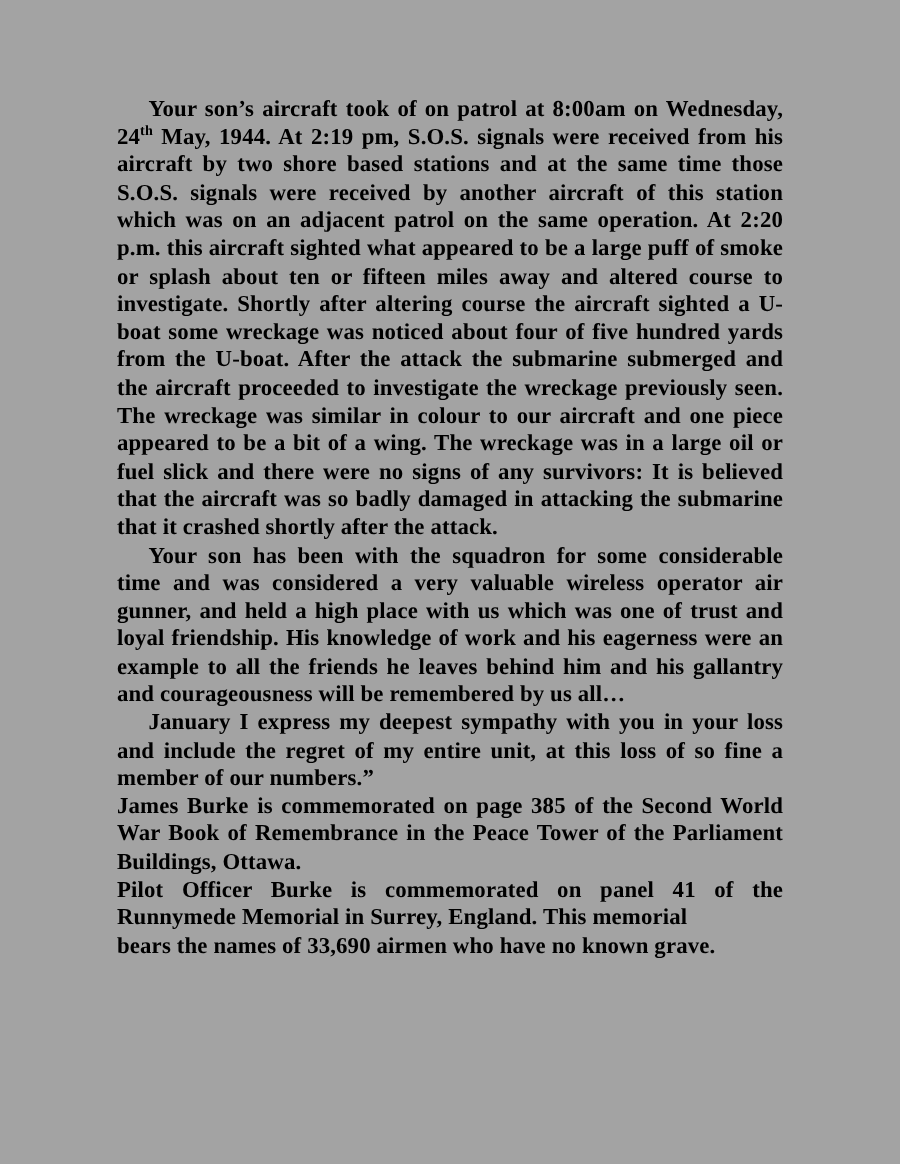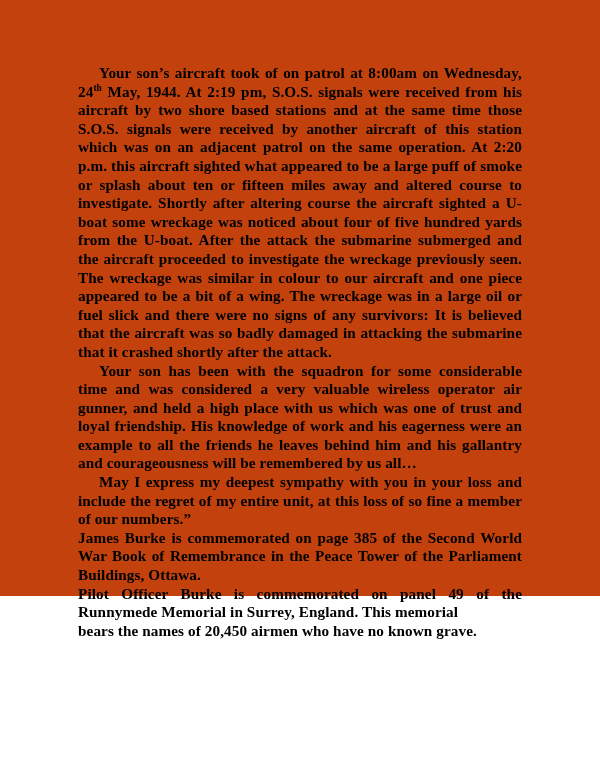--- a/index.html
+++ b/index.html
@@ -11,22 +11,22 @@
     width: 600px;
     height: 776px;
     background: #ffffff;
     font-family: "Liberation Serif", "DejaVu Serif", serif;
     color: #000000;
     overflow: hidden;
   }
   .page {
     position: relative;
     width: 600px;
-    height: 596px;
-    background: #c2410c;
+    height: 776px;
+    background: #a3a3a3;
   }
   .text-block {
     position: absolute;
     left: 78px;
     top: 64px;
     width: 444px;
   }
   p {
     margin: 0;
     padding: 0;
@@ -60,21 +60,21 @@
 <body>
 
 <div class="page">
 
   <div class="text-block">
 
     <p class="indented"><span>Your son’s aircraft took of on patrol at 8:00am on Wednesday, 24</span><sup class="ordinal">th</sup><span> May, 1944. At 2:19 pm, S.O.S. signals were received from his aircraft by two shore based stations and at the same time those S.O.S. signals were received by another aircraft of this station which was on an adjacent patrol on the same operation. At 2:20 p.m. this aircraft sighted what appeared to be a large puff of smoke or splash about ten or fifteen miles away and altered course to investigate. Shortly after altering course the aircraft sighted a U-boat some wreckage was noticed about four of five hundred yards from the U-boat. After the attack the submarine submerged and the aircraft proceeded to investigate the wreckage previously seen. The wreckage was similar in colour to our aircraft and one piece appeared to be a bit of a wing. The wreckage was in a large oil or fuel slick and there were no signs of any survivors: It is believed that the aircraft was so badly damaged in attacking the submarine that it crashed shortly after the attack.</span></p>
 
     <p class="indented">Your son has been with the squadron for some considerable time and was considered a very valuable wireless operator air gunner, and held a high place with us which was one of trust and loyal friendship. His knowledge of work and his eagerness were an example to all the friends he leaves behind him and his gallantry and courageousness will be remembered by us all…</p>
 
-    <p class="indented">May I express my deepest sympathy with you in your loss and include the regret of my entire unit, at this loss of so fine a member of our numbers.”</p>
+    <p class="indented">January I express my deepest sympathy with you in your loss and include the regret of my entire unit, at this loss of so fine a member of our numbers.”</p>
 
     <p class="flush">James Burke is commemorated on page 385 of the Second World War Book of Remembrance in the Peace Tower of the Parliament Buildings, Ottawa.</p>
 
-    <p class="flush"><span>Pilot Officer Burke is commemorated on panel 49 of the Runnymede Memorial in Surrey, England. This memorial</span><br><span class="nobreak-block">bears the names of 20,450 airmen who have no known grave.</span></p>
+    <p class="flush"><span>Pilot Officer Burke is commemorated on panel 41 of the Runnymede Memorial in Surrey, England. This memorial</span><br><span class="nobreak-block">bears the names of 33,690 airmen who have no known grave.</span></p>
 
   </div>
 
 </div>
 
 </body></html>

